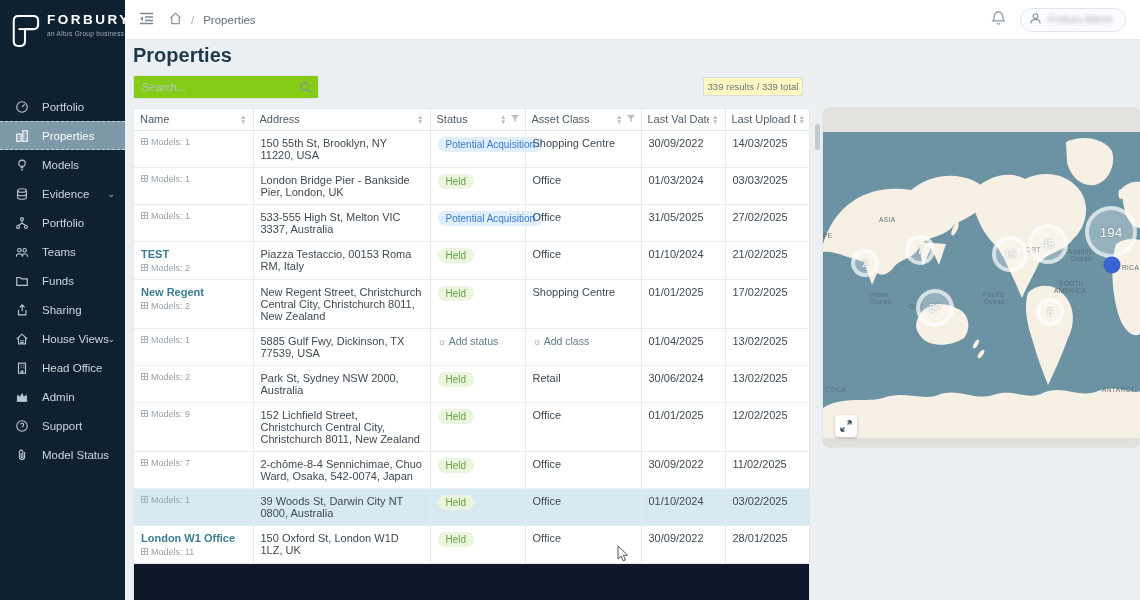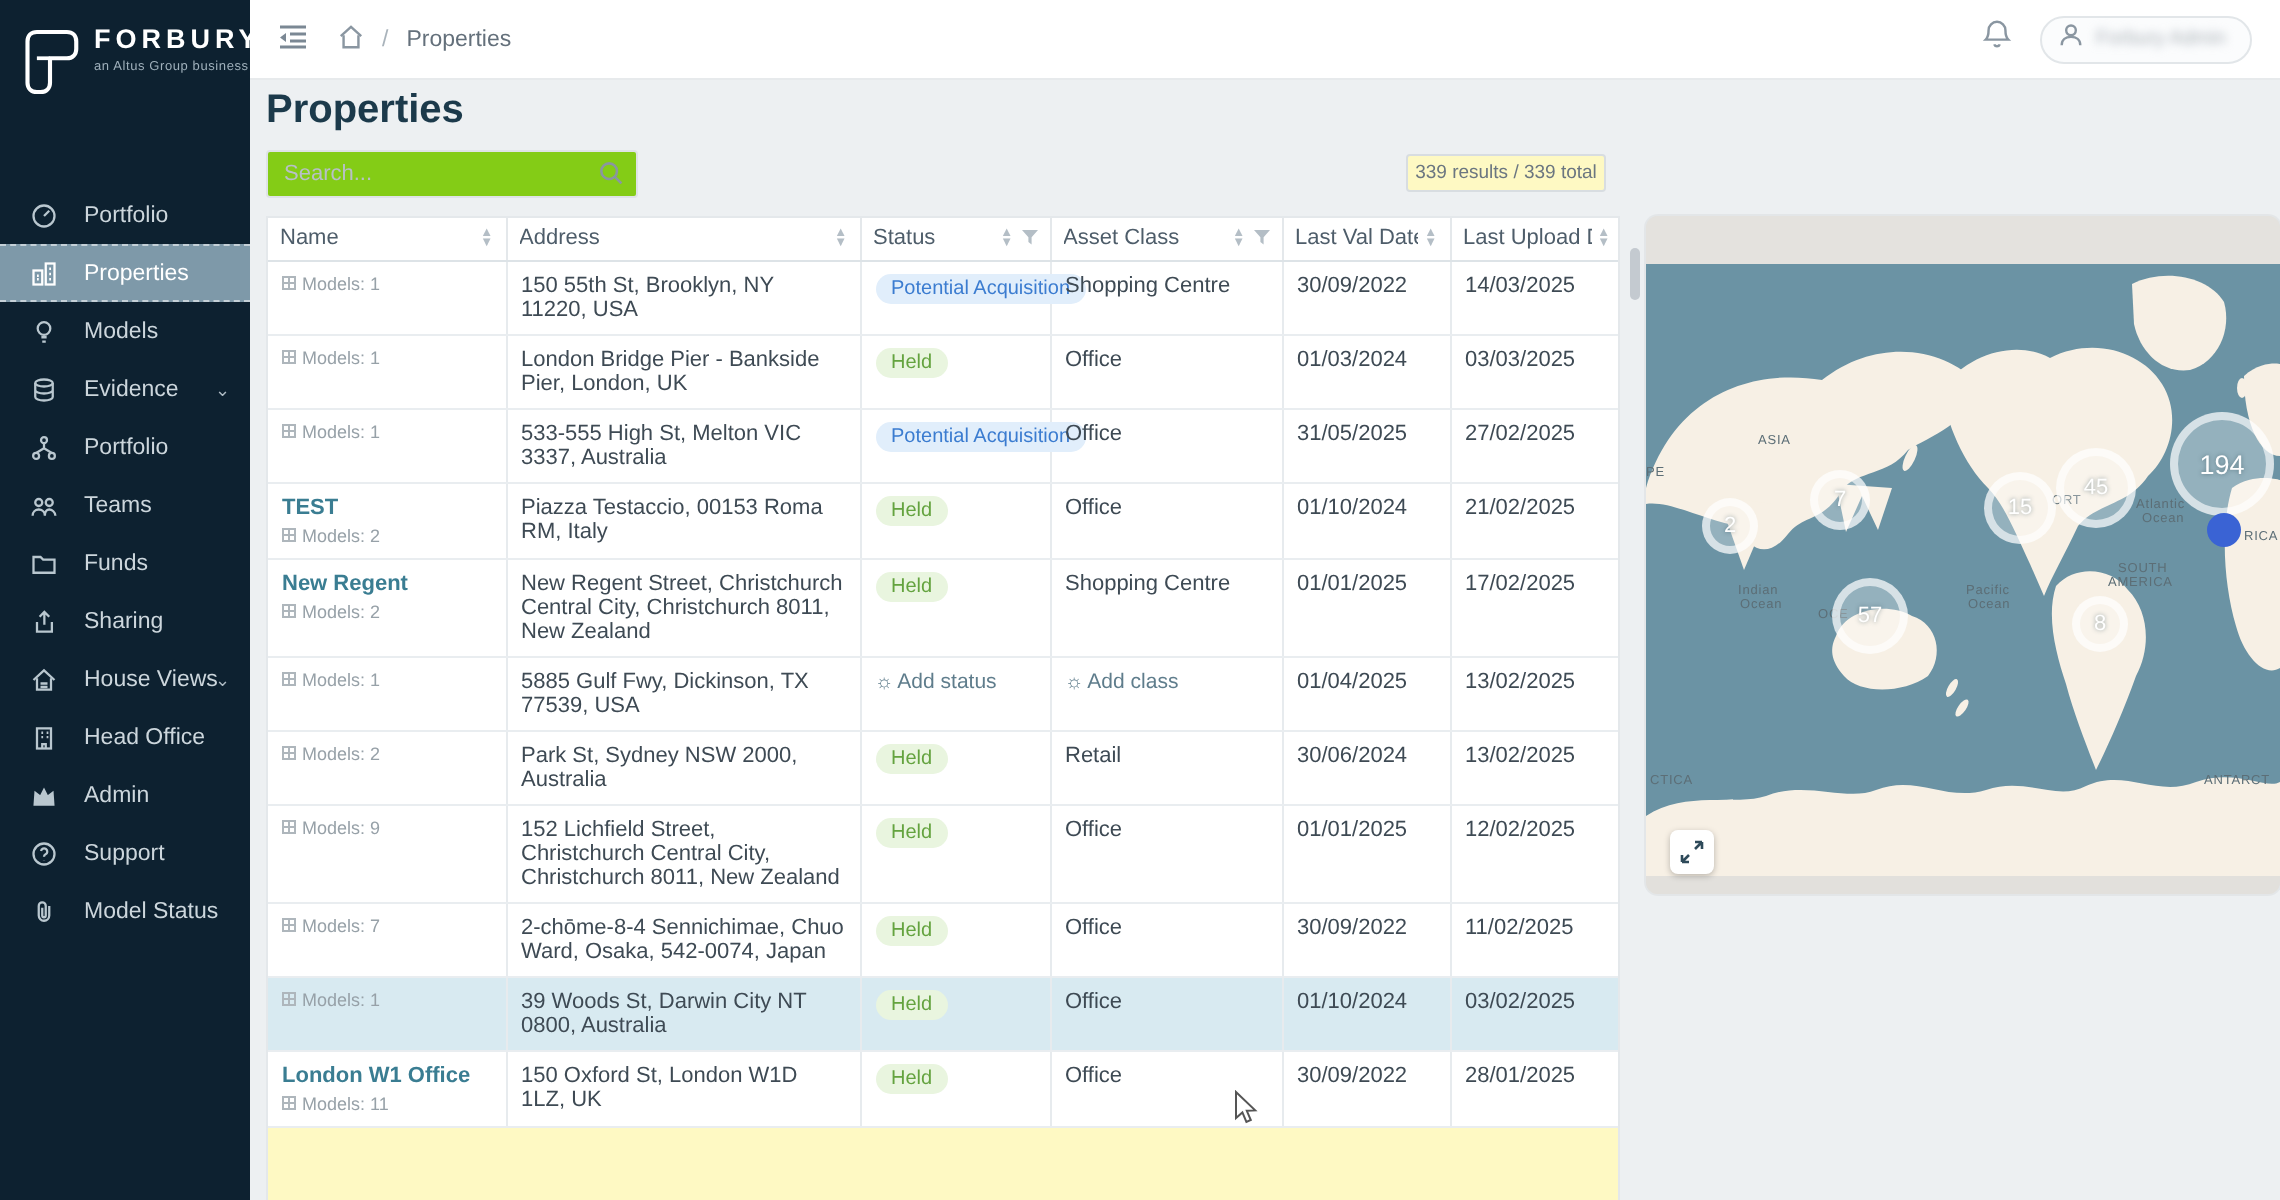--- a/index.html
+++ b/index.html
@@ -32,21 +32,21 @@
   
   .content { position:absolute; left:125px; top:40px; right:0; bottom:0; background:#edf0f2; }
   .page-title { position:absolute; left:8px; top:4px; font-size:20px; font-weight:bold; color:#1c3a4b; }
   .search-wrap { position:absolute; left:8px; top:35px; width:186px; height:24px; }
   .search-input { width:100%; height:100%; border:1px solid #dfe3e6; border-radius:2px; background:#84cc16; font-size:11px; color:#44525c; padding:0 26px 0 8px; outline:none; font-family:"Liberation Sans",sans-serif; }
   .search-input::placeholder { color:#b8c0c7; }
   .search-icon { position:absolute; right:7px; top:5px; }
   .results-badge { position:absolute; left:578px; top:37px; width:100px; text-align:center; background:#fef9c3; border:1px solid #d8dde1; border-radius:2px; font-size:9.5px; color:#6b7680; padding:3px 0; }
 
   
-  .tablebox { position:absolute; left:8px; top:68px; width:677px; height:492px; background:#fef9c3; overflow:hidden; border:1px solid #e4e8eb; border-bottom:none; }
+  .tablebox { position:absolute; left:8px; top:68px; width:677px; height:492px; background:#0f172a; overflow:hidden; border:1px solid #e4e8eb; border-bottom:none; }
   table.grid { border-collapse:collapse; width:677px; table-layout:fixed; }
   .grid th { height:21px; font-size:11px; font-weight:normal; color:#4e5d6a; text-align:left; padding:0 6px; border-right:1px solid #e4e8eb; border-bottom:1px solid #dde3e7; background:#fff; white-space:nowrap; }
   .grid th:last-child { border-right:none; }
   .grid th .hflex { display:flex; align-items:center; }
   .grid th .hlabel { flex:1 1 auto; overflow:hidden; }
   .sort-ic { display:inline-flex; flex-direction:column; line-height:4px; font-size:6.5px; color:#b4bec6; margin-left:3px; cursor:pointer; }
   .filter-ic { margin-left:4px; cursor:pointer; display:inline-flex; }
   .grid td { font-size:11px; color:#3e4a54; padding:6px 7px; border-right:1px solid #e7ebee; border-bottom:1px solid #e9edf0; vertical-align:top; background:#fff; }
   .grid td:last-child { border-right:none; }
   .grid tr.hl td { background:#d8eaf1; }

